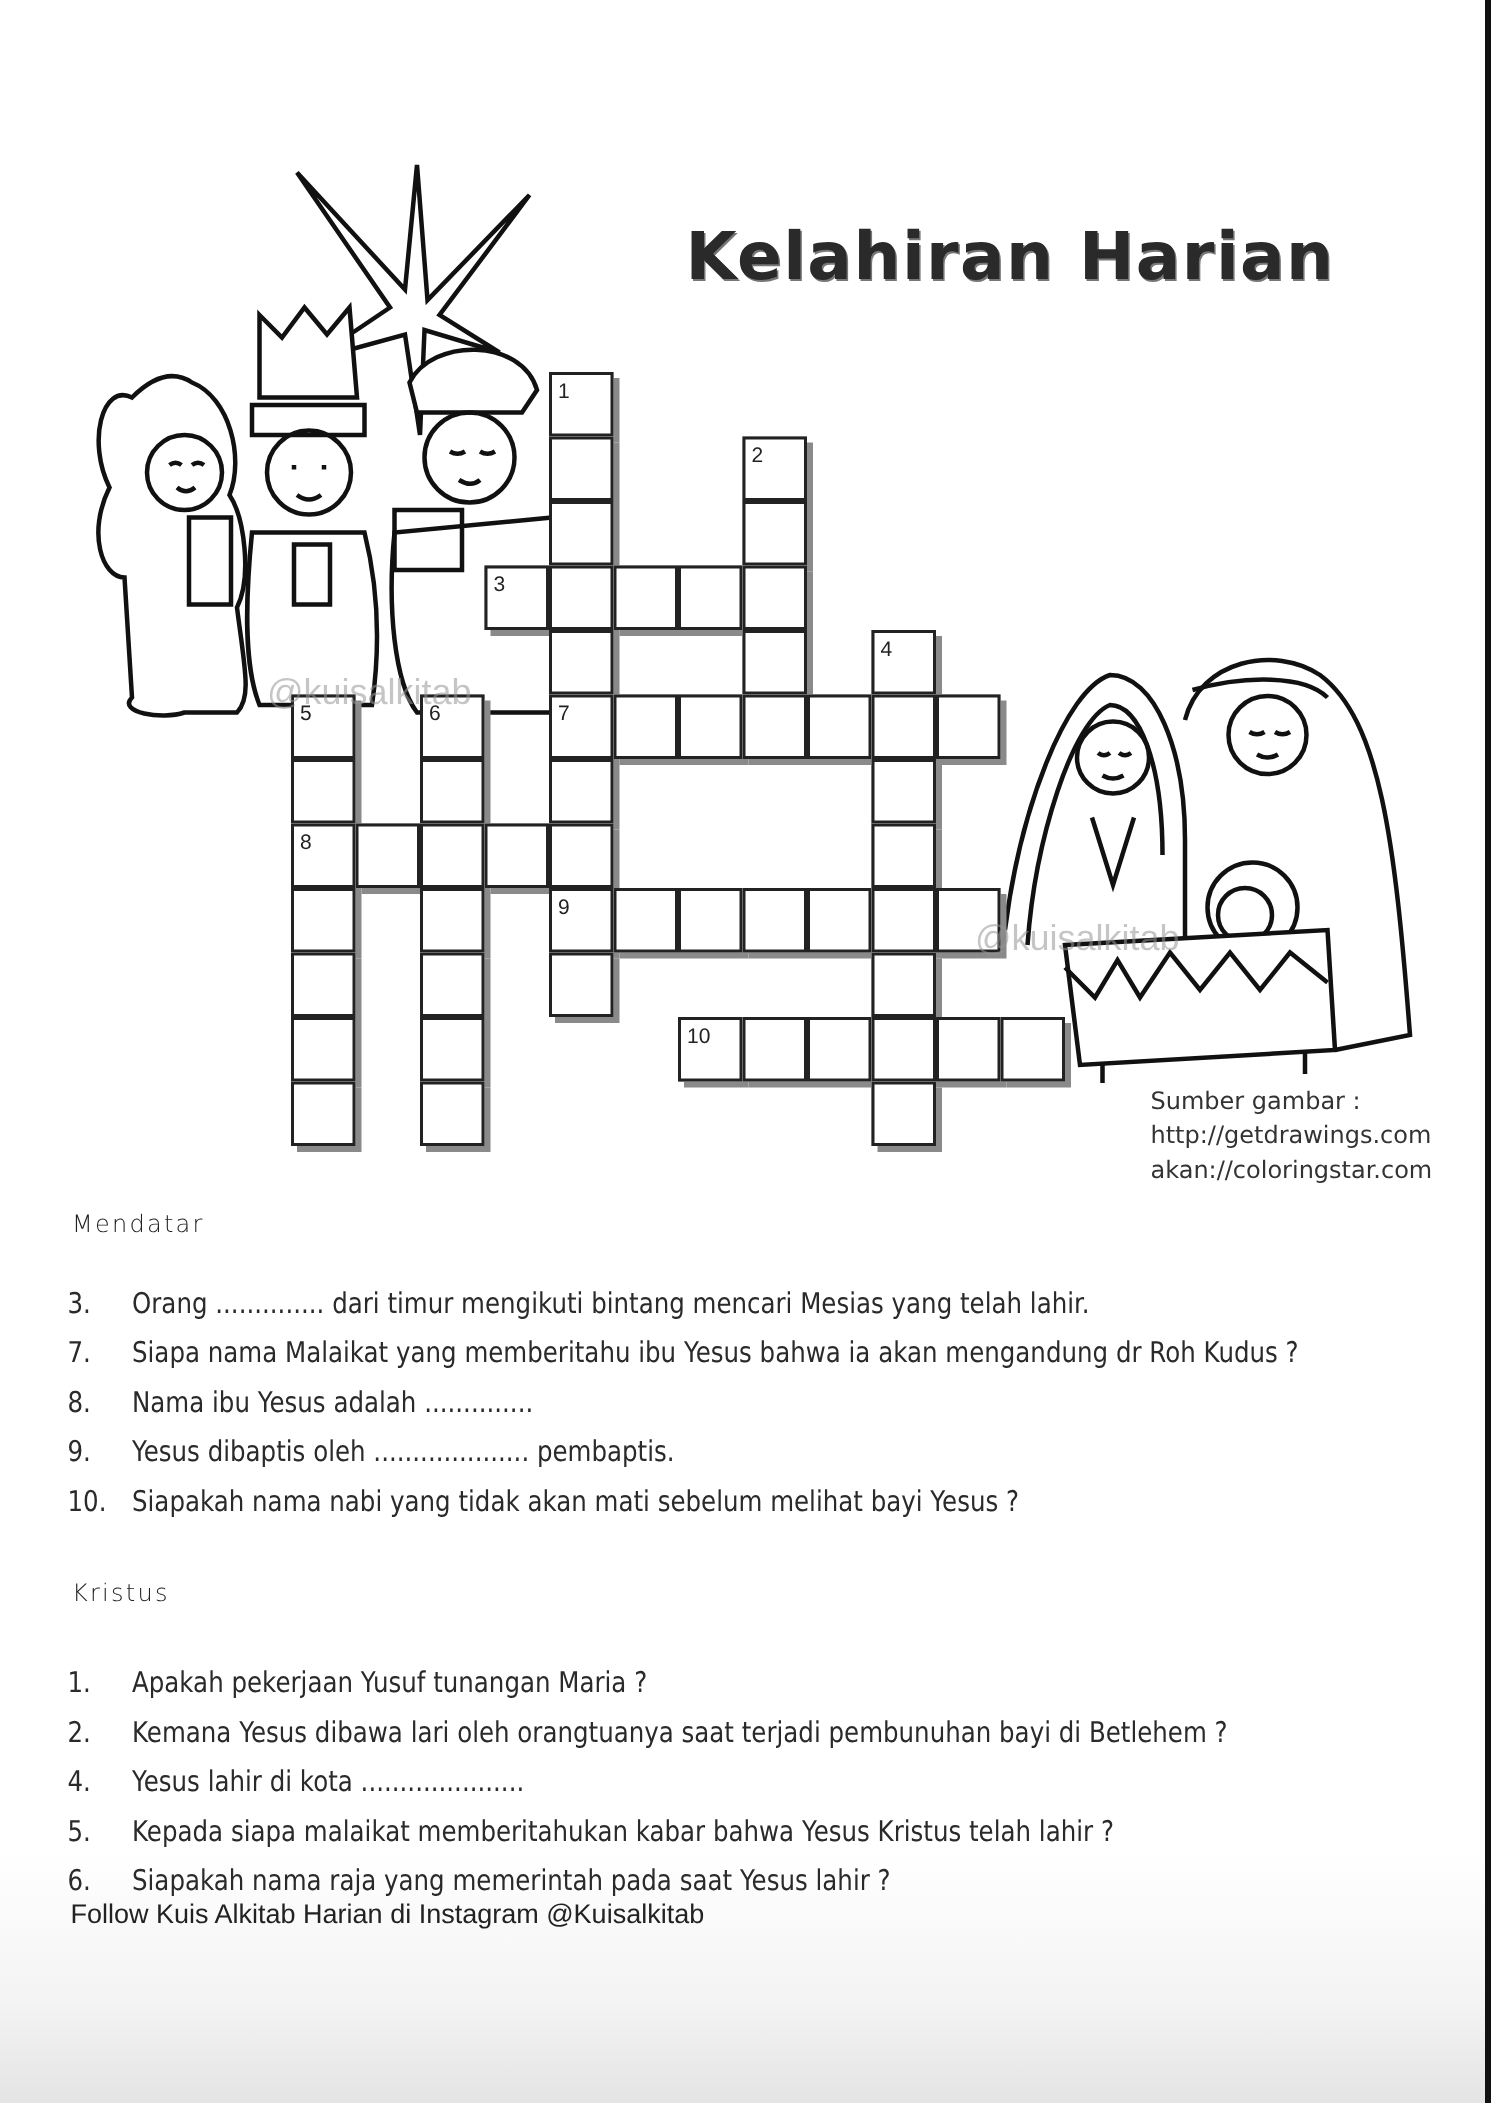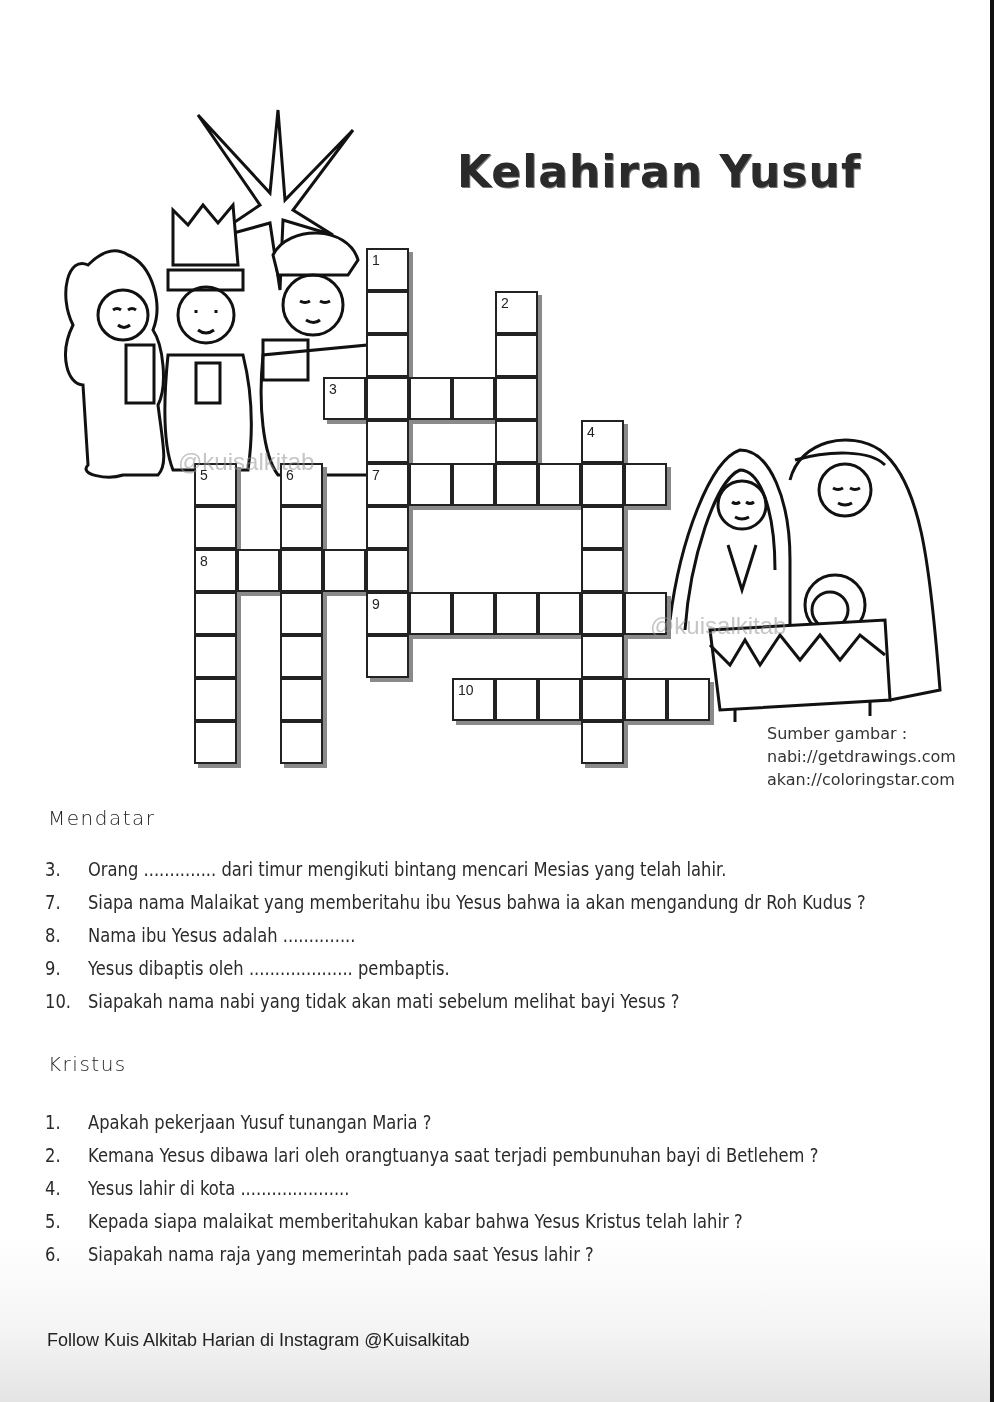--- a/index.html
+++ b/index.html
@@ -23,25 +23,25 @@
   .illus { position: absolute; }
   .cell {
     position: absolute; width: 43px; height: 43px; box-sizing: border-box;
     border: 2px solid #222; background: #fff;
     box-shadow: 4px 4px 0 #8a8a8a;
   }
   .cell-layer { position: absolute; left: 0; top: 0; }
   .cell-num { position: absolute; left: 4px; top: 2px; font-size: 14px; color: #222; }
   .watermark { position: absolute; font-size: 24px; color: rgba(150,150,150,0.55); }
   .source { position: absolute; left: 767px; top: 722px; font-size: 16px; line-height: 23px; color: #333; font-family: "DejaVu Sans", sans-serif; }
-  .section-heading { position: absolute; left: 48px; font-size: 20px; color: #222; font-family: "DejaVu Sans", sans-serif; letter-spacing: 1.5px; font-weight: 300; }
+  .section-heading { position: absolute; left: 48px; font-size: 16px; color: #222; font-family: "DejaVu Sans", sans-serif; letter-spacing: 1.5px; font-weight: 300; }
   .clue-list { position: absolute; left: 45px; margin: 0; padding: 0; list-style: none; }
   .clue { font-size: 19px; height: 33px; line-height: 33px; color: #2a2a2a; font-family: "DejaVu Sans", sans-serif; transform: scaleX(0.86); transform-origin: left center; white-space: nowrap; }
   .clue-num { display: inline-block; width: 50px; }
-  .footer { position: absolute; left: 47px; top: 1330px; font-size: 18px; color: #222; }
+  .footer { position: absolute; left: 47px; top: 1266px; font-size: 18px; color: #222; }
 </style>
 </head>
 <body>
 
 <div class="page">
 
 
   <svg class="illus" style="left:48px;top:105px" width="330" height="380" viewBox="0 0 330 380" fill="none" stroke="#111" stroke-width="3">
 
     <path d="M230 5 L237 95 L305 25 L245 105 L285 130 L235 115 L232 185 L222 118 L160 135 L212 100 L150 10 L222 88 Z" fill="#fff"></path>
@@ -58,21 +58,21 @@
     <path d="M120 250 C115 300 115 340 125 365 L200 365 C205 330 205 290 195 250 Z" fill="#fff"></path>
     <rect x="148" y="258" width="24" height="40"></rect>
 
     <path d="M225 150 C240 120 300 120 310 155 L300 170 L230 170 Z" fill="#fff"></path>
     <circle cx="265" cy="200" r="30"></circle>
     <path d="M252 196 q5 3 10 0 M272 196 q5 3 10 0 M258 215 q8 5 14 0"></path>
     <path d="M215 250 C210 300 215 350 230 370 L320 370 L320 240 Z" fill="#fff"></path>
     <rect x="215" y="235" width="45" height="40"></rect>
   </svg>
 
-  <div class="title">Kelahiran Yusuf</div>
+  <div class="title">Kelahiran Harian</div>
 
   <svg class="illus" style="left:650px;top:420px" width="300" height="310" viewBox="0 0 300 310" fill="none" stroke="#111" stroke-width="3">
     <path d="M20 200 C30 120 60 40 90 30 C120 30 140 80 140 140 L140 230"></path>
     <path d="M35 210 C40 140 65 60 90 50 C110 50 125 90 125 150"></path>
     <circle cx="92" cy="85" r="24"></circle>
     <path d="M82 82 q4 3 8 0 M96 82 q4 3 8 0 M85 97 q7 4 14 0"></path>
     <path d="M78 125 L92 170 L106 125"></path>
     <path d="M140 60 C150 20 200 10 230 30 C270 60 280 140 290 270 L240 280"></path>
     <path d="M145 40 C180 30 220 30 235 45"></path>
     <circle cx="195" cy="70" r="26"></circle>
@@ -237,21 +237,21 @@
       <div class="cell" style="box-shadow: none; left: 538px; top: 678px; pointer-events: none;"></div>
       <div class="cell" style="box-shadow: none; left: 624px; top: 678px; pointer-events: none;"></div>
       <div class="cell" style="box-shadow: none; left: 667px; top: 678px; pointer-events: none;"></div>
     </div>
 
   <div class="watermark" style="left:178px;top:448px">@kuisalkitab</div>
   <div class="watermark" style="left:650px;top:612px">@kuisalkitab</div>
 
   <div class="source">
     <div>Sumber gambar :</div>
-    <div>nabi://getdrawings.com</div>
+    <div>http://getdrawings.com</div>
     <div>akan://coloringstar.com</div>
   </div>
 
   <div class="section-heading" style="top:806px">Mendatar</div>
   <ul class="clue-list" style="top:853px">
     <li class="clue"><span class="clue-num">3.</span><span>Orang .............. dari timur mengikuti bintang mencari Mesias yang telah lahir.</span></li>
     <li class="clue"><span class="clue-num">7.</span><span>Siapa nama Malaikat yang memberitahu ibu Yesus bahwa ia akan mengandung dr Roh Kudus ?</span></li>
     <li class="clue"><span class="clue-num">8.</span><span>Nama ibu Yesus adalah ..............</span></li>
     <li class="clue"><span class="clue-num">9.</span><span>Yesus dibaptis oleh .................... pembaptis.</span></li>
     <li class="clue"><span class="clue-num">10.</span><span>Siapakah nama nabi yang tidak akan mati sebelum melihat bayi Yesus ?</span></li>

